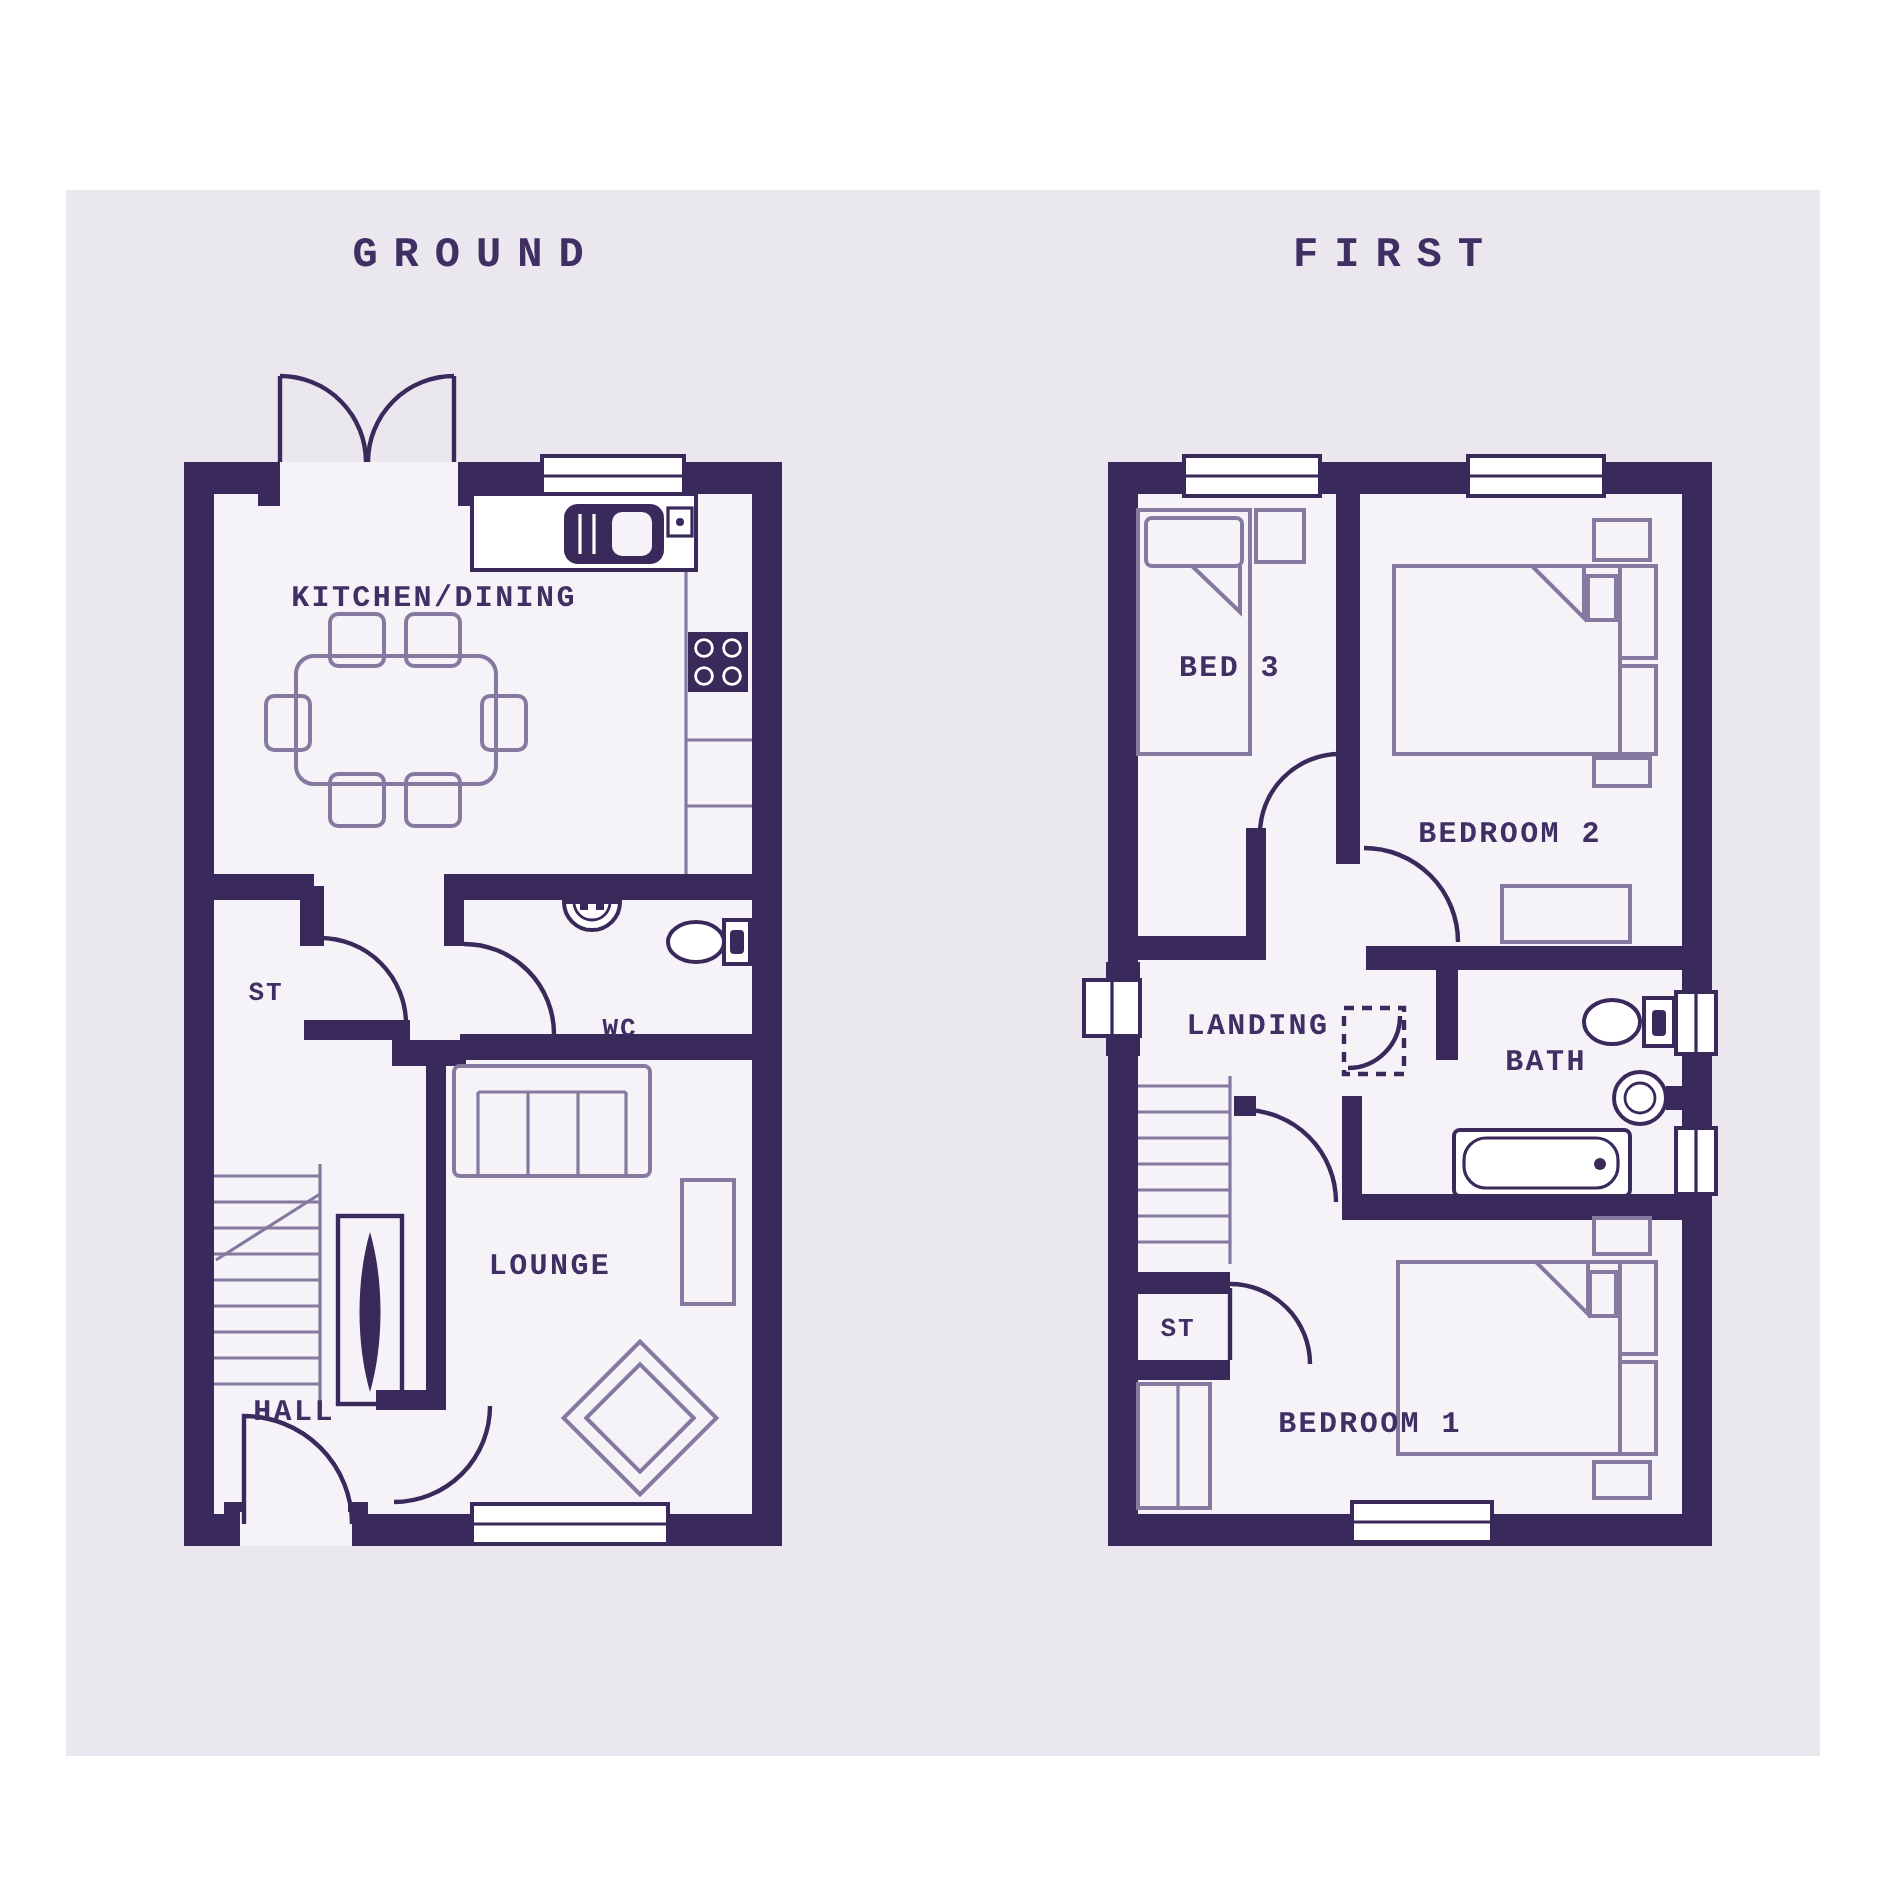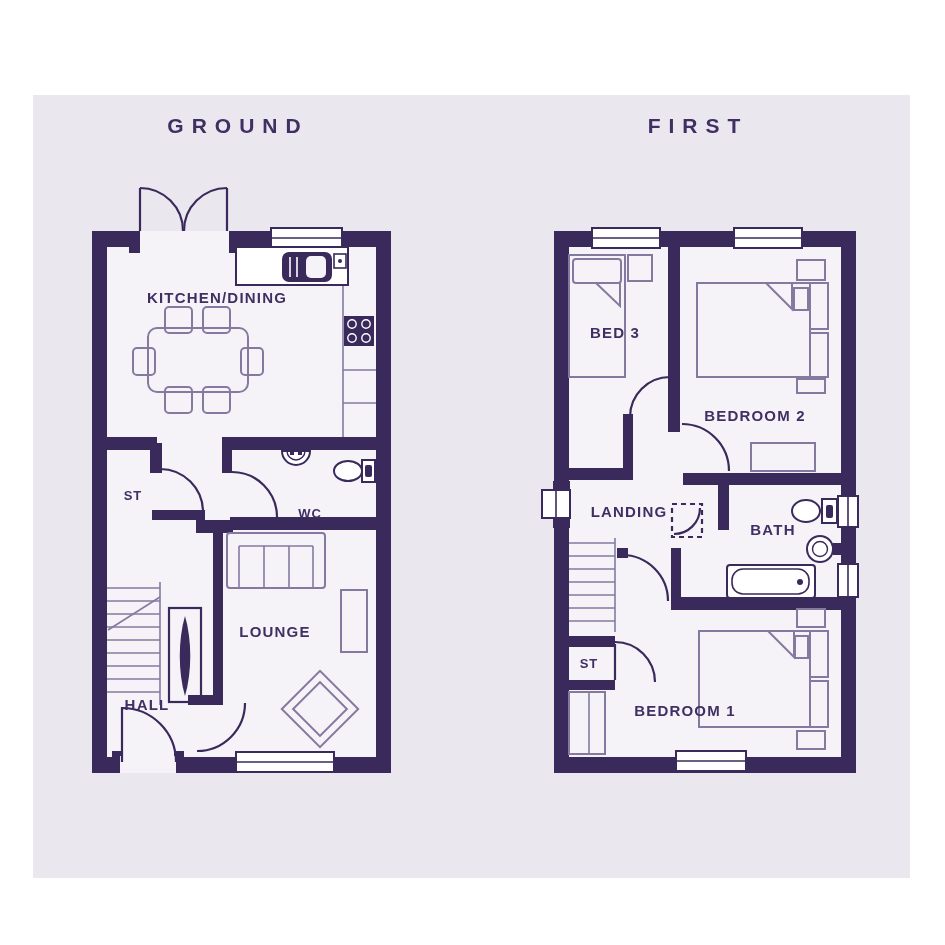--- a/index.html
+++ b/index.html
@@ -1,17 +1,17 @@
 <!DOCTYPE html>
 <html><head>
 <meta charset="utf-8">
 <style>
   html,body{margin:0;padding:0;background:#ffffff;}
   .canvas{position:relative;width:945px;height:945px;background:#ffffff;overflow:hidden;
-          font-family:Liberation Sans, sans-serif;}
+          font-family:Liberation Mono, monospace;}
   svg{position:absolute;left:0;top:0;}
   .title{font-size:21px;font-weight:bold;letter-spacing:8px;fill:#3f2f63;}
   .room-label{font-size:15px;font-weight:bold;letter-spacing:1.2px;fill:#3f2f63;}
   .room-label-sm{font-size:13px;font-weight:bold;letter-spacing:1px;fill:#3f2f63;}
   .wall{fill:#3a2a5c;}
   .floor{fill:#f5f3f8;}
   .door{stroke:#3a2a5c;stroke-width:2.2;fill:none;}
   .win{fill:#ffffff;stroke:#3a2a5c;stroke-width:2;}
   .winline{stroke:#3a2a5c;stroke-width:1.6;}
   .furn{stroke:#847aa0;stroke-width:2;fill:none;}

